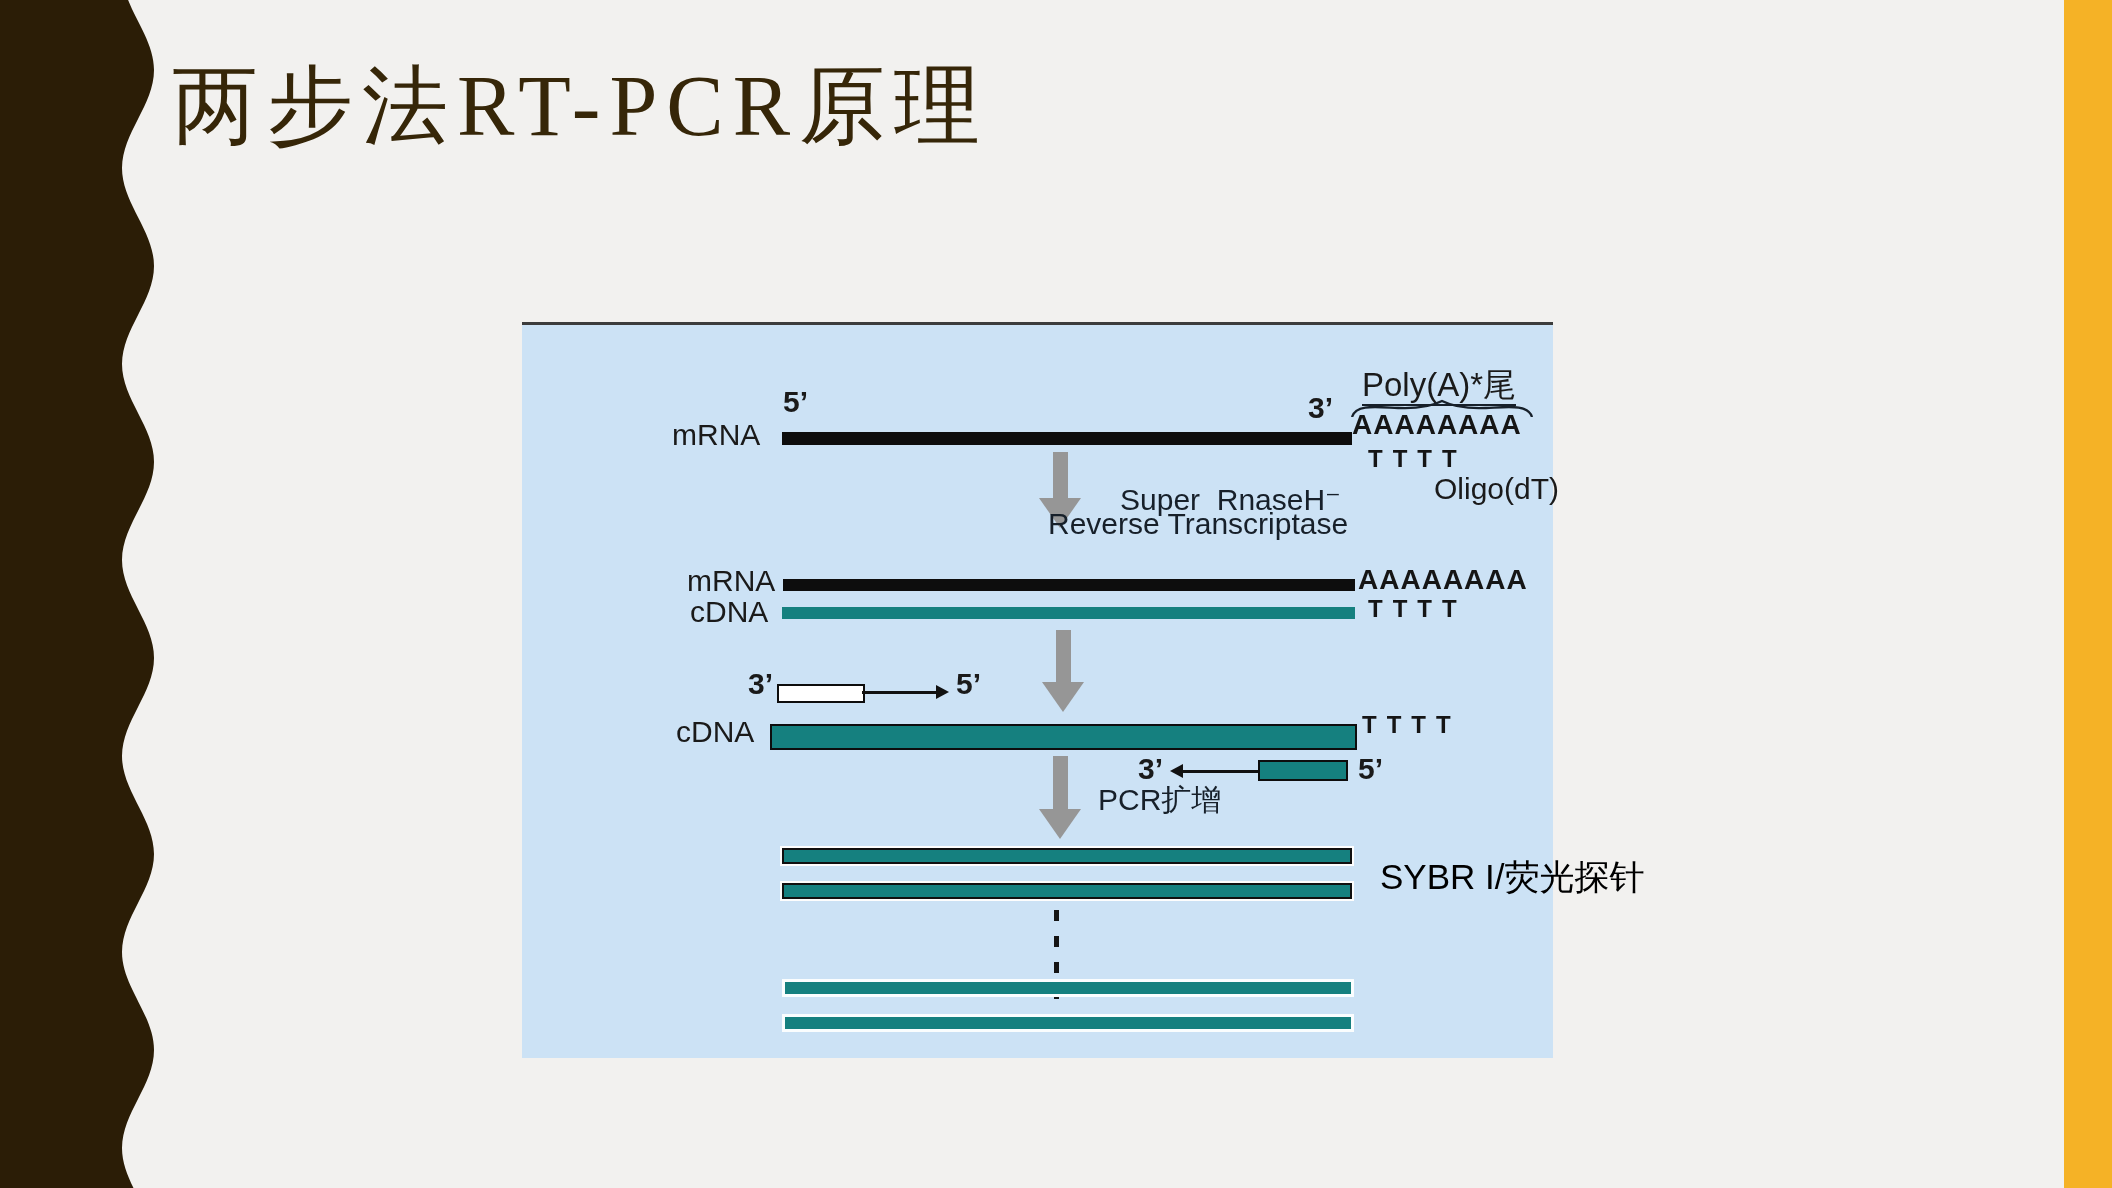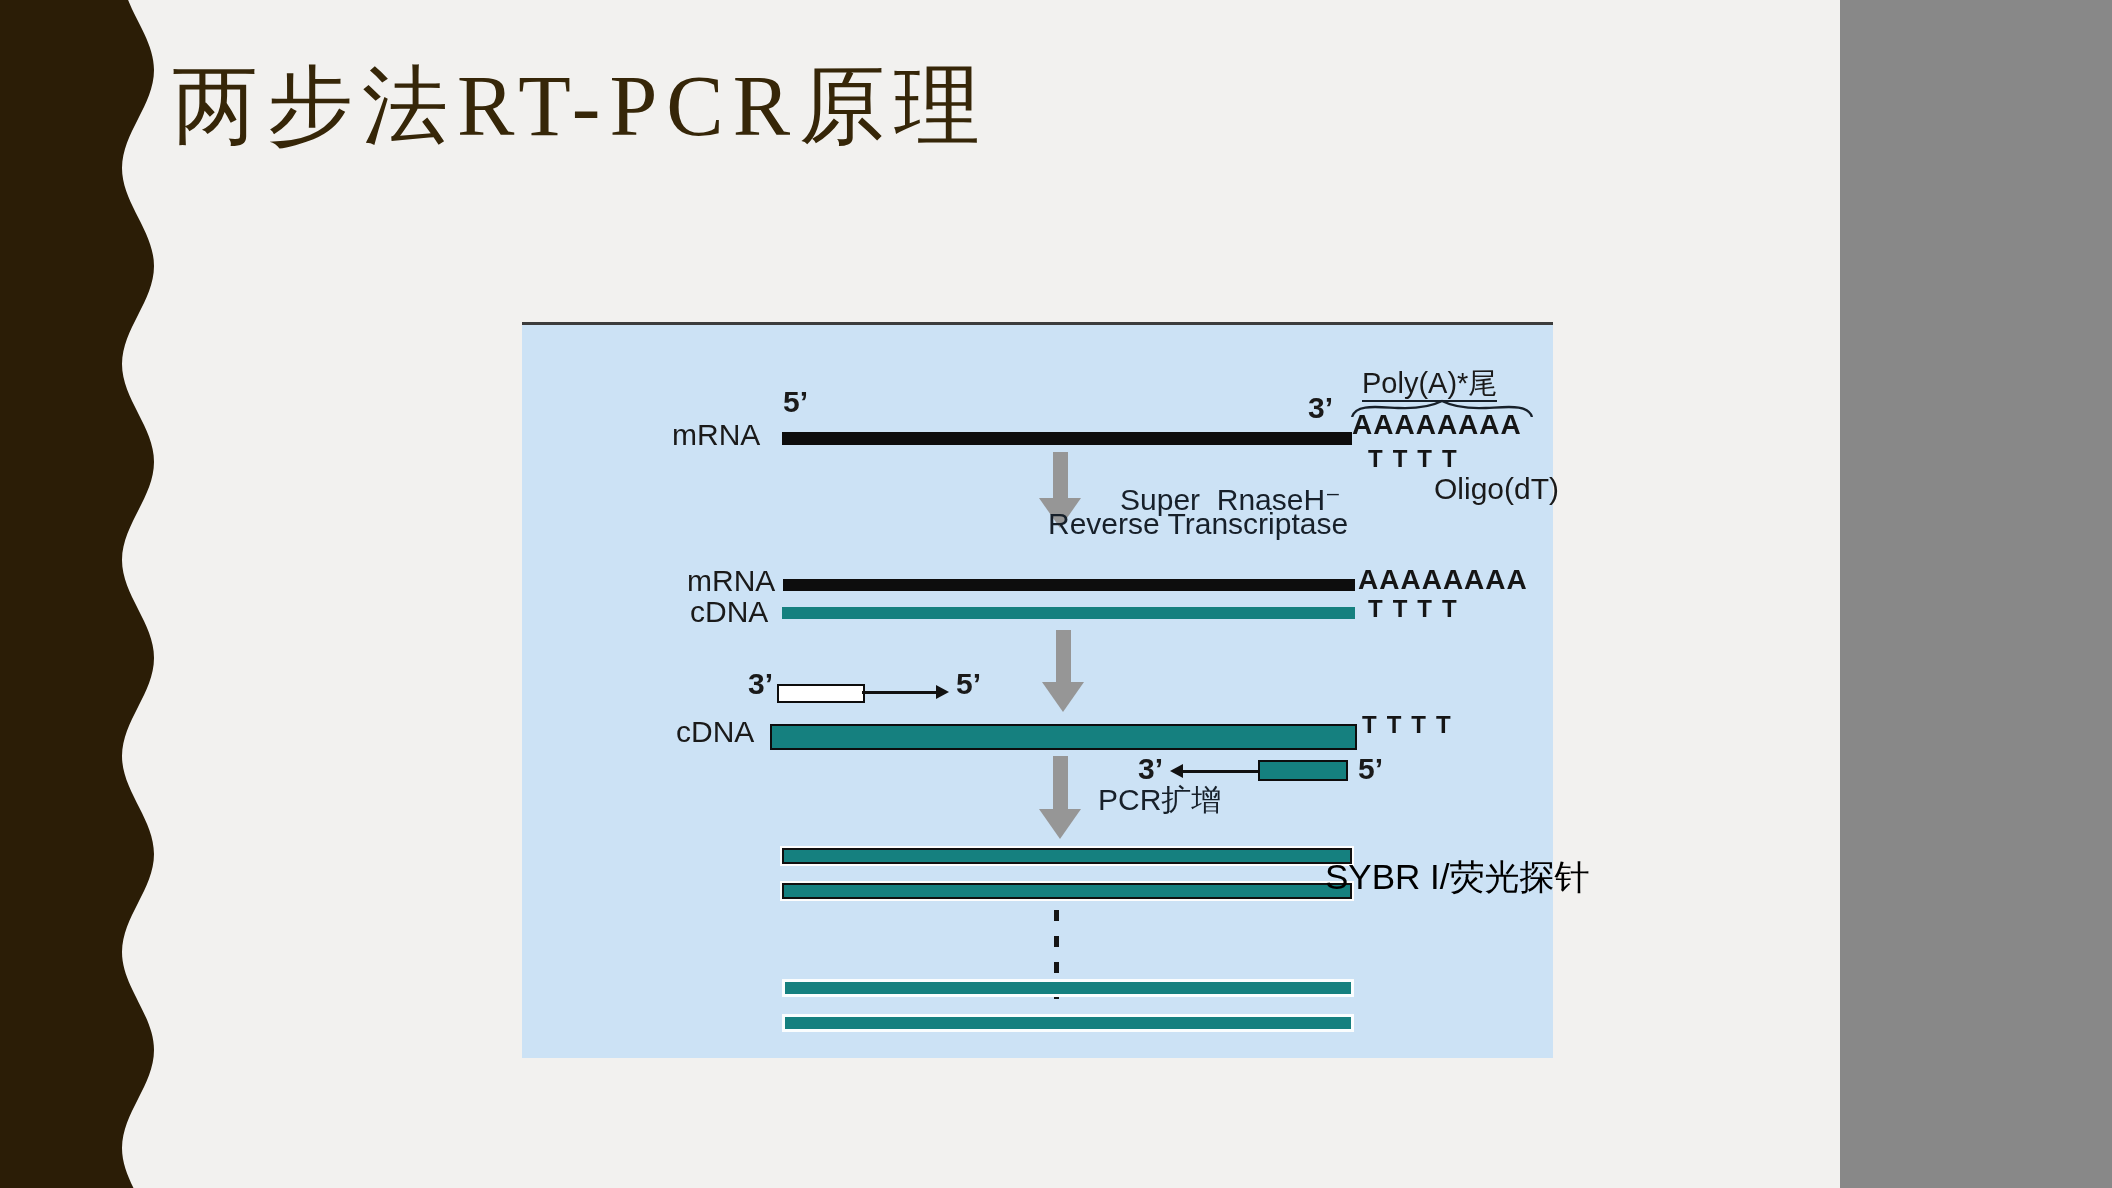--- a/index.html
+++ b/index.html
@@ -2,21 +2,21 @@
 <html style="--left-band: #2B1D06; --right-band: #F5B226; --panel: #CCE2F5; --strand-teal: #15807F; --strand-black: #0D0D0D; --title: #362608; --arrow-gray: #969696; --page: #F2F1EF;"><head>
 <meta charset="utf-8">
 <style>
   :root{
     --left-band:#2B1D06; --right-band:#F5B226; --panel:#CCE2F5;
     --strand-teal:#15807F; --strand-black:#0D0D0D; --title:#362608;
     --ink:#1A1A1A; --arrow-gray:#969696; --page:#F2F1EF;
   }
   html,body{margin:0;padding:0;}
   body{background:#888;font-family:"Liberation Sans","DejaVu Sans",sans-serif;}
-  .slide{position:relative;width:1840px;height:1188px;background:var(--page);overflow:hidden;text-align:right;}
+  .slide{position:relative;width:2112px;height:1188px;background:var(--page);overflow:hidden;text-align:right;}
   .abs{position:absolute;}
   .t{color:var(--ink);white-space:pre;line-height:1.05;}
   .lab{font-size:30px;}
   .prime{font-size:30px;font-weight:bold;}
   .tail{font-size:28px;letter-spacing:1px;font-weight:bold;color:#151515;}
   .ttail{font-size:24px;letter-spacing:10px;font-weight:bold;color:#151515;}
   .title{font-family:"Liberation Serif","DejaVu Serif",serif;font-size:86px;
          letter-spacing:9px;color:var(--title);white-space:nowrap;}
   .panel{background:var(--panel);border-top:3px solid #3C3C3C;}
   .bar{height:12px;background:var(--strand-black);}
@@ -52,21 +52,21 @@
   <div class="abs" style="left:2064px;top:0;width:48px;height:1188px;background:var(--right-band);"></div>
 
   <div class="abs title" style="left:172px;top:48px;">两步法RT-PCR原理</div>
 
   <div class="abs panel" style="left:522px;top:322px;width:1031px;height:733px;"></div>
 
   <div class="abs t prime" style="left:783px;top:386px;">5’</div>
   <div class="abs t lab" style="left:672px;top:419px;">mRNA</div>
   <div class="abs bar" style="left:782px;top:432px;width:570px;height:13px;"></div>
   <div class="abs t prime" style="left:1308px;top:392px;">3’</div>
-  <div class="abs t" style="left:1362px;top:368px;font-size:29px;"><span class="underl">Poly(A)*尾</span></div>
+  <div class="abs t" style="left:1362px;top:368px;font-size:33px;"><span class="underl">Poly(A)*尾</span></div>
   <svg class="abs" style="left:1350px;top:399px;" width="184" height="18" viewBox="0 0 184 18">
     <path d="M2,18 C6,5 26,8 48,9 C70,10 82,7 92,2 C102,7 114,10 136,9 C158,8 178,5 182,18" fill="none" stroke="#17202A" stroke-width="2.4"></path>
   </svg>
   <div class="abs t tail" style="left:1352px;top:410px;">AAAAAAAA</div>
   <div class="abs t ttail" style="left:1368px;top:446px;">TTTT</div>
   <div class="abs t lab" style="left:1434px;top:473px;">Oligo(dT)</div>
 
   <div class="abs gshaft" style="left:1053px;top:452px;height:47px;"></div>
   <div class="abs ghead" style="left:1039px;top:498px;"></div>
   <div class="abs t steplab" style="left:1120px;top:484px;">Super  RnaseH⁻</div>
@@ -101,15 +101,15 @@
   <div class="abs gshaft" style="left:1053px;top:756px;height:54px;"></div>
   <div class="abs ghead" style="left:1039px;top:809px;"></div>
   <div class="abs t steplab" style="left:1098px;top:784px;">PCR扩增</div>
 
   <div class="abs bar-prod" style="left:782px;top:848px;width:566px;"></div>
   <div class="abs bar-prod" style="left:782px;top:883px;width:566px;"></div>
   <div class="abs dots" style="left:1054px;top:910px;height:89px;"></div>
   <div class="abs bar-prod-w" style="left:782px;top:979px;width:566px;"></div>
   <div class="abs bar-prod-w" style="left:782px;top:1014px;width:566px;"></div>
 
-  <div class="abs note" style="left:1325px;top:854px;">SYBR I/荧光探针</div>
+  <div class="abs note" style="left:1380px;top:854px;">SYBR I/荧光探针</div>
 
 </div>
 
 </body></html>

